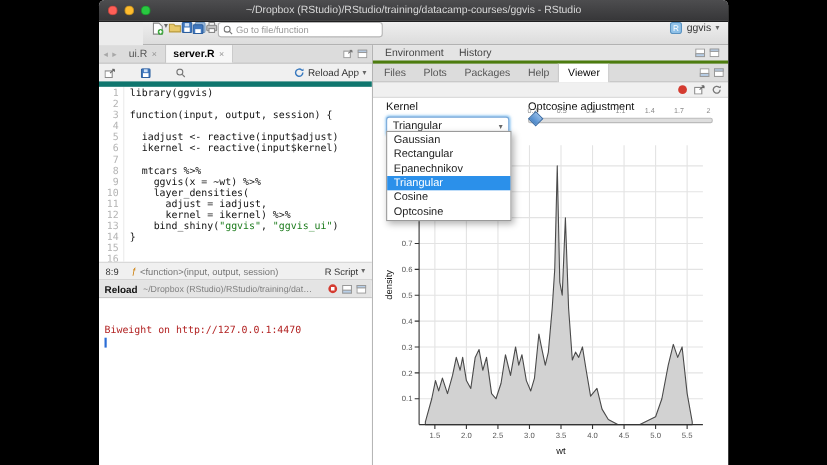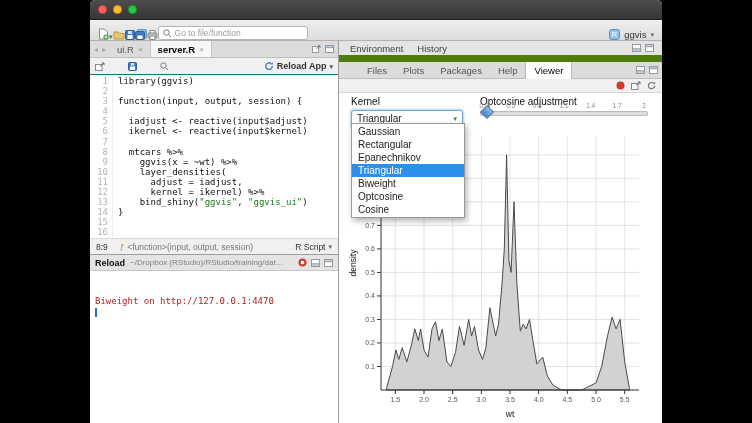--- a/index.html
+++ b/index.html
@@ -8,42 +8,42 @@
   .window{position:absolute;left:90px;top:0;width:572px;height:423px;background:#ececec;
           border-radius:5px 5px 0 0;overflow:hidden;box-shadow:0 0 24px rgba(0,0,0,.6);}
   
   .titlebar{height:19px;background:linear-gradient(#4d4d4f,#363638);border-bottom:1px solid #1f1f20;
             display:flex;align-items:center;position:relative;}
   .traffic{position:absolute;left:8px;top:5px;display:flex;gap:6px;}
   .tl{width:9px;height:9px;border-radius:50%;border:1px solid rgba(0,0,0,.25);box-sizing:border-box;}
   .title-text{margin:0 auto;font-size:9.5px;color:#d9d9d9;white-space:nowrap;}
   
   .main-toolbar{height:20px;background:linear-gradient(#efefef,#dcdcdc);border-bottom:1px solid #b2b2b2;
-                display:flex;align-items:flex-end;padding:0 8px;gap:0;}
+                display:flex;align-items:flex-start;padding:0 8px;gap:0;margin-left:40px;}
   .icon{display:inline-flex;align-items:center;justify-content:center;}
   .caret{color:#666;font-size:7px;line-height:1;}
   .search-box{display:flex;align-items:center;gap:3px;background:#fff;border:1px solid #b5b5b5;border-radius:3px;
               height:14px;width:150px;padding:0 4px;box-sizing:border-box;}
   .search-box .ph{font-size:8.5px;color:#9a9a9a;white-space:nowrap;}
   .project-chip{margin-left:auto;display:flex;align-items:center;gap:4px;font-size:9.5px;color:#333;}
   
   .content{position:absolute;top:41px;bottom:0;left:0;right:0;display:flex;}
   .left-col{width:249px;border-right:1px solid #9c9c9c;display:flex;flex-direction:column;background:#fff;box-sizing:border-box;}
   .right-col{flex:1;display:flex;flex-direction:column;background:#fff;min-width:0;}
   
   .source-pane{height:213px;display:flex;flex-direction:column;border-bottom:1px solid #9c9c9c;}
   .tabbar{height:16px;background:#dcdcdc;border-bottom:1px solid #bdbdbd;display:flex;align-items:stretch;
           font-size:9.5px;color:#555;}
   .nav-arrows{display:flex;align-items:center;padding:0 4px;gap:4px;color:#a8a8a8;font-size:8px;}
   .tab{display:flex;align-items:center;gap:4px;padding:0 7px;border-right:1px solid #c6c6c6;white-space:nowrap;}
   .tab.active{background:#f7f7f7;color:#000;font-weight:bold;}
   .tab .x{color:#909090;font-size:8px;font-weight:normal;}
   .bar-icons{margin-left:auto;display:flex;align-items:center;gap:4px;padding:0 4px;}
-  .editor-toolbar{height:16px;background:#f0f0f0;border-bottom:1px solid #0f766e;display:flex;align-items:center;
-                  padding:0 5px;gap:23px;font-weight:bold;}
+  .editor-toolbar{height:16px;background:#f0f0f0;border-bottom:5px solid #0f766e;display:flex;align-items:center;
+                  padding:0 5px;gap:23px;}
   .reload{margin-left:auto;display:flex;align-items:center;gap:3px;font-size:9px;color:#333;white-space:nowrap;}
   .code-area{flex:1;display:flex;font-family:"DejaVu Sans Mono",monospace;font-size:9px;line-height:10.1px;
              overflow:hidden;background:#fff;}
   .gutter{width:18px;text-align:right;padding:1px 4px 0 0;color:#b4b4b4;border-right:1px solid #ececec;}
   .codecol{flex:1;padding:1px 0 0 5px;white-space:pre;color:#111;overflow:hidden;}
   .str{color:#1a7a1a;}
   .status-bar{height:15px;background:#f0f0f0;border-top:1px solid #d6d6d6;display:flex;align-items:center;
               font-size:8.5px;color:#333;padding:0 6px;gap:12px;}
   .scope{color:#777;display:flex;align-items:center;gap:3px;}
   .fico{color:#cc7a00;font-size:8px;}
@@ -53,25 +53,25 @@
   .console-header{height:15px;background:#e4e4e4;border-bottom:1px solid #c8c8c8;display:flex;align-items:center;
                   padding:0 5px;gap:5px;font-size:9px;}
   .console-title{color:#111;font-weight:bold;}
   .console-path{color:#808080;font-size:8px;white-space:nowrap;overflow:hidden;text-overflow:ellipsis;max-width:158px;}
   .console-icons{margin-left:auto;display:flex;gap:4px;align-items:center;}
   .console-body{flex:1;padding:3px 5px;font-family:"DejaVu Sans Mono",monospace;font-size:9px;line-height:11px;}
   .cline.input{color:#0000cc;}
   .cline.message{color:#b22222;}
   .caret-bar{display:inline-block;width:2px;height:9px;background:#2b6dd6;vertical-align:middle;}
   
-  .env-bar{height:14px;background:#e4e4e4;border-bottom:7px solid #4d7c0f;display:flex;align-items:center;
+  .env-bar{height:14px;background:#e4e4e4;border-bottom:3px solid #4d7c0f;display:flex;align-items:center;
            font-size:9.5px;color:#444;padding:0 4px;}
   .env-tab{padding:0 7px;}
   .files-tabbar{height:16px;background:#dcdcdc;border-bottom:1px solid #bdbdbd;display:flex;align-items:stretch;
-                font-size:9.5px;color:#555;padding-left:20px;}
+                font-size:9.5px;color:#555;padding-left:2px;}
   .ftab{display:flex;align-items:center;padding:0 8px;white-space:nowrap;}
   .ftab.active{background:#fff;border-left:1px solid #bdbdbd;border-right:1px solid #bdbdbd;color:#000;
                margin-bottom:-1px;}
   .viewer-toolbar{height:13px;background:#f0f0f0;border-bottom:1px solid #d6d6d6;display:flex;align-items:center;
                   padding:0 6px;gap:6px;}
   .vt-right{margin-left:auto;display:flex;gap:6px;align-items:center;}
   .viewer-body{flex:1;position:relative;background:#fff;overflow:hidden;}
   
   .kernel-label{position:absolute;left:12px;top:3px;font-size:10px;color:#111;}
   .kernel-select{position:absolute;left:12px;top:17px;width:112px;height:17px;background:#fff;
@@ -101,20 +101,21 @@
 <body>
 
 <div class="window">
 
   <div class="titlebar">
     <div class="traffic">
       <span class="tl" style="background:#ff5f57"></span>
       <span class="tl" style="background:#febc2e"></span>
       <span class="tl" style="background:#28c840"></span>
     </div>
+    <span class="title-text">~/Dropbox (RStudio)/RStudio/training/datacamp-courses/ggvis - RStudio</span>
   </div>
 
   <div class="main-toolbar">
     <span class="icon">
       <svg width="11" height="12">
           <path d="M1.5 1 h5 l3 3 v7 h-8 z" fill="#fff" stroke="#8a8a8a"></path>
           <circle cx="8" cy="9" r="2.6" fill="#3fa63f"></circle>
           <path d="M8 7.6 v2.8 M6.6 9 h2.8" stroke="#fff" stroke-width="1"></path>
         </svg>
     </span>
@@ -450,20 +451,19 @@
               <text class="atitle" x="163" y="287" text-anchor="middle">wt</text>
               <text class="atitle" transform="translate(9,133) rotate(-90)" text-anchor="middle">density</text>
             </svg>
         </div>
 
         <div class="kernel-dropdown">
           <div class="dd-item">Gaussian</div>
           <div class="dd-item">Rectangular</div>
           <div class="dd-item">Epanechnikov</div>
           <div class="dd-item selected">Triangular</div>
-          <div class="dd-item">Biweight</div>
+          <div class="dd-item">Cosine</div>
           <div class="dd-item">Optcosine</div>
-          <div class="dd-item">Cosine</div>
         </div>
       </div>
     </div>
   </div>
 </div>
 
 </body></html>

